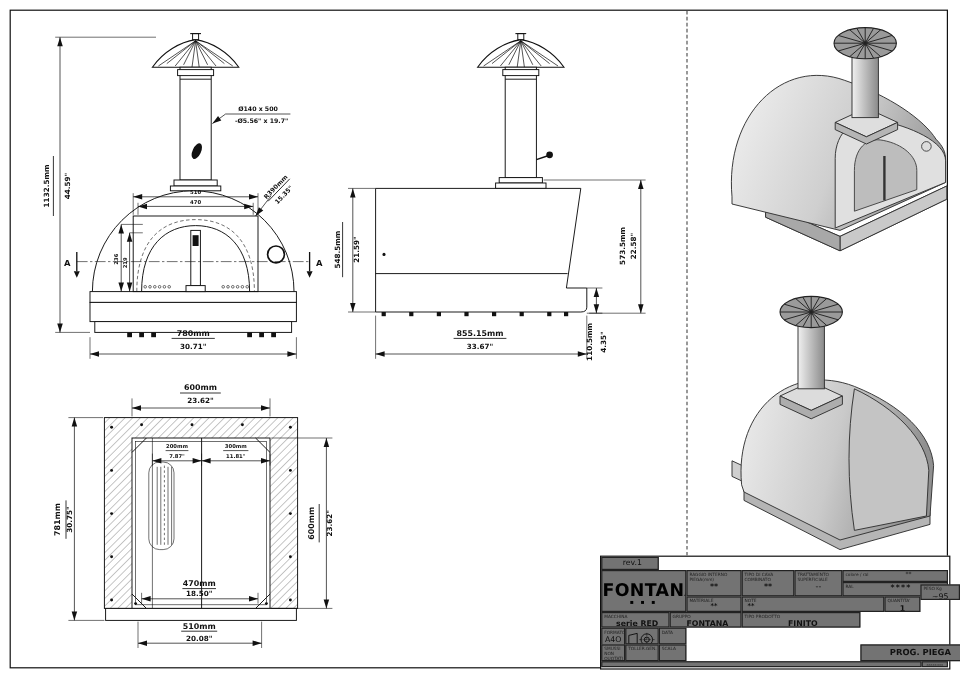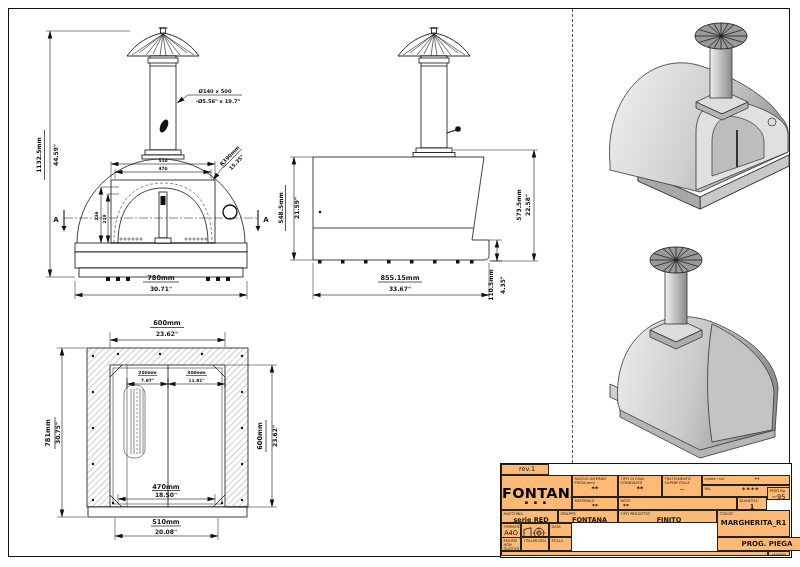--- a/index.html
+++ b/index.html
@@ -15,21 +15,21 @@
   svg text{font-family:"DejaVu Sans",sans-serif;fill:#111;stroke:none;}
   .tc{text-anchor:middle;}
   .d7{font-size:6.6px;font-weight:700;}
   .d6{font-size:6px;font-weight:600;}
   .d5{font-size:5.2px;font-weight:600;}
   .d45{font-size:4.4px;font-weight:600;}
   .dA{font-size:7px;font-weight:700;}
   
   #tb{position:absolute;left:500px;top:463px;width:292px;height:95px;border:1.6px solid #111;
       background:#fff;box-sizing:border-box;}
-  #tb .c{position:absolute;border:0.8px solid #222;box-sizing:border-box;overflow:hidden;background:#fdba74;}
+  #tb .c{position:absolute;border:0.8px solid #222;box-sizing:border-box;overflow:hidden;background:#737373;}
   #tb .h{display:block;font-size:3.6px;line-height:1.15;color:#222;padding:0.5px 1.5px 0;}
   #tb .v{display:block;text-align:center;font-size:6.5px;color:#111;}
   .v-rev{font-size:8.5px;text-align:left;padding-left:4px;}
   .v-star{font-weight:700;letter-spacing:1px;}
   .v-b{font-weight:700;}
   .v-left{text-align:left;padding-left:3px;}
   .v-tiny{font-size:5.3px;font-weight:700;}
   .logo{font-size:14.5px;font-weight:900;letter-spacing:.3px;text-align:center;margin-top:9px;color:#000;}
   .logodots{text-align:center;font-size:5px;letter-spacing:2px;margin-top:-2px;color:#000;}
   .foot{font-size:3.5px;color:#222;padding:0.5px 2px;white-space:nowrap;}
@@ -398,39 +398,35 @@
       <span class="v v-b" style="font-size:5.5px">**</span>
     </div>
     <div class="c" style="left:117px;top:33px;width:119px;height:13px">
       <span class="h">NOTE</span>
       <span class="v v-b" style="font-size:5.5px;text-align:left;padding-left:4px">**</span>
     </div>
     <div class="c" style="left:236px;top:33px;width:30px;height:13px">
       <span class="h">QUANTITA'</span>
       <span class="v v-b">1</span>
     </div>
-    <div class="c" style="left:266px;top:23px;width:23px;height:13px">
+    <div class="c" style="left:266px;top:23px;width:33px;height:13px">
       <span class="h">PESO Kg</span>
       <span class="v">~95</span>
     </div>
     <div class="c" style="left:0;top:46px;width:57px;height:13px">
       <span class="h">MACCHINA</span>
       <span class="v v-tiny v-left">serie RED PASSION</span>
     </div>
     <div class="c" style="left:57px;top:46px;width:60px;height:13px">
       <span class="h">GRUPPO</span>
       <span class="v v-tiny v-left">FONTANA FORNI</span>
     </div>
     <div class="c" style="left:117px;top:46px;width:99px;height:13px">
       <span class="h">TIPO PRODOTTO</span>
       <span class="v v-tiny v-left">FINITO</span>
-    </div>
-    <div class="c" style="left:216px;top:46px;width:73px;height:27px">
-      <span class="h">CODICE</span>
-      <span class="v v-b" style="font-size:7px;margin-top:3px">MARGHERITA_R1</span>
     </div>
     <div class="c" style="left:0;top:59px;width:20px;height:26px">
       <span class="h">FORMATO</span>
       <span class="v">A4O</span>
     </div>
     <div class="c" style="left:20px;top:59px;width:28px;height:14px">
       <svg viewBox="0 0 26 12" width="26" height="12">
         <path d="M2,2.5 L9,0.8 V11.2 L2,9.5 Z" fill="none" stroke="#111" stroke-width="0.8"></path>
         <circle cx="17" cy="6" r="4.8" fill="none" stroke="#111" stroke-width="0.8"></circle>
         <circle cx="17" cy="6" r="2.1" fill="none" stroke="#111" stroke-width="0.8"></circle>

